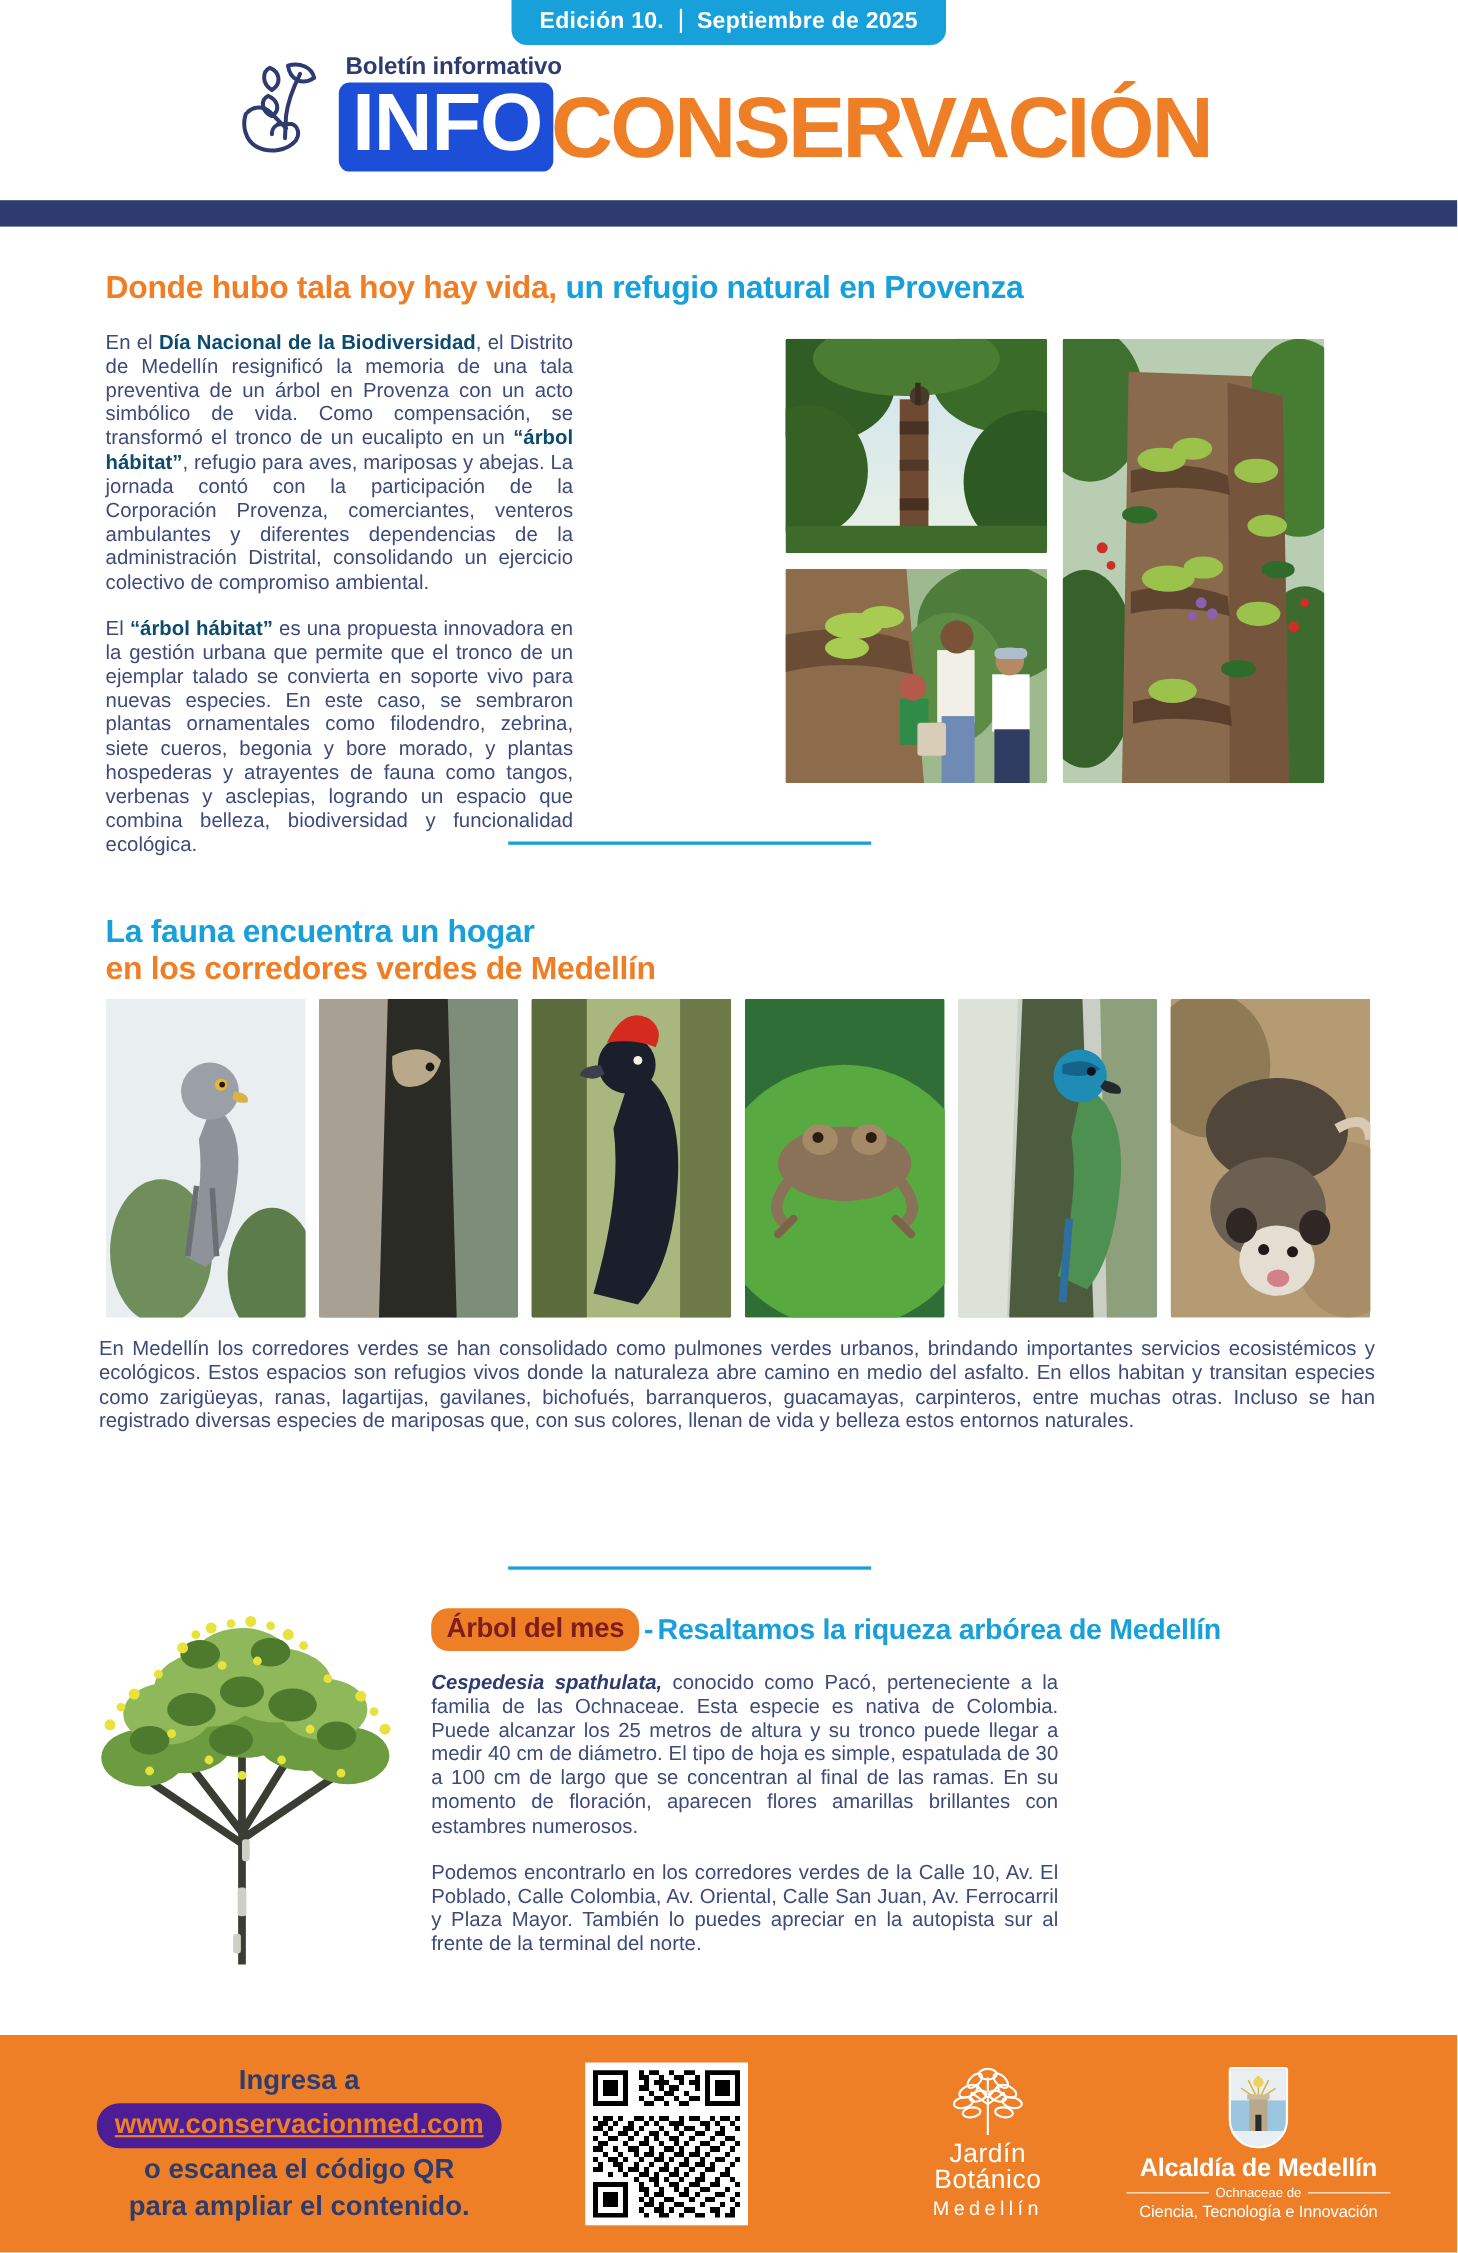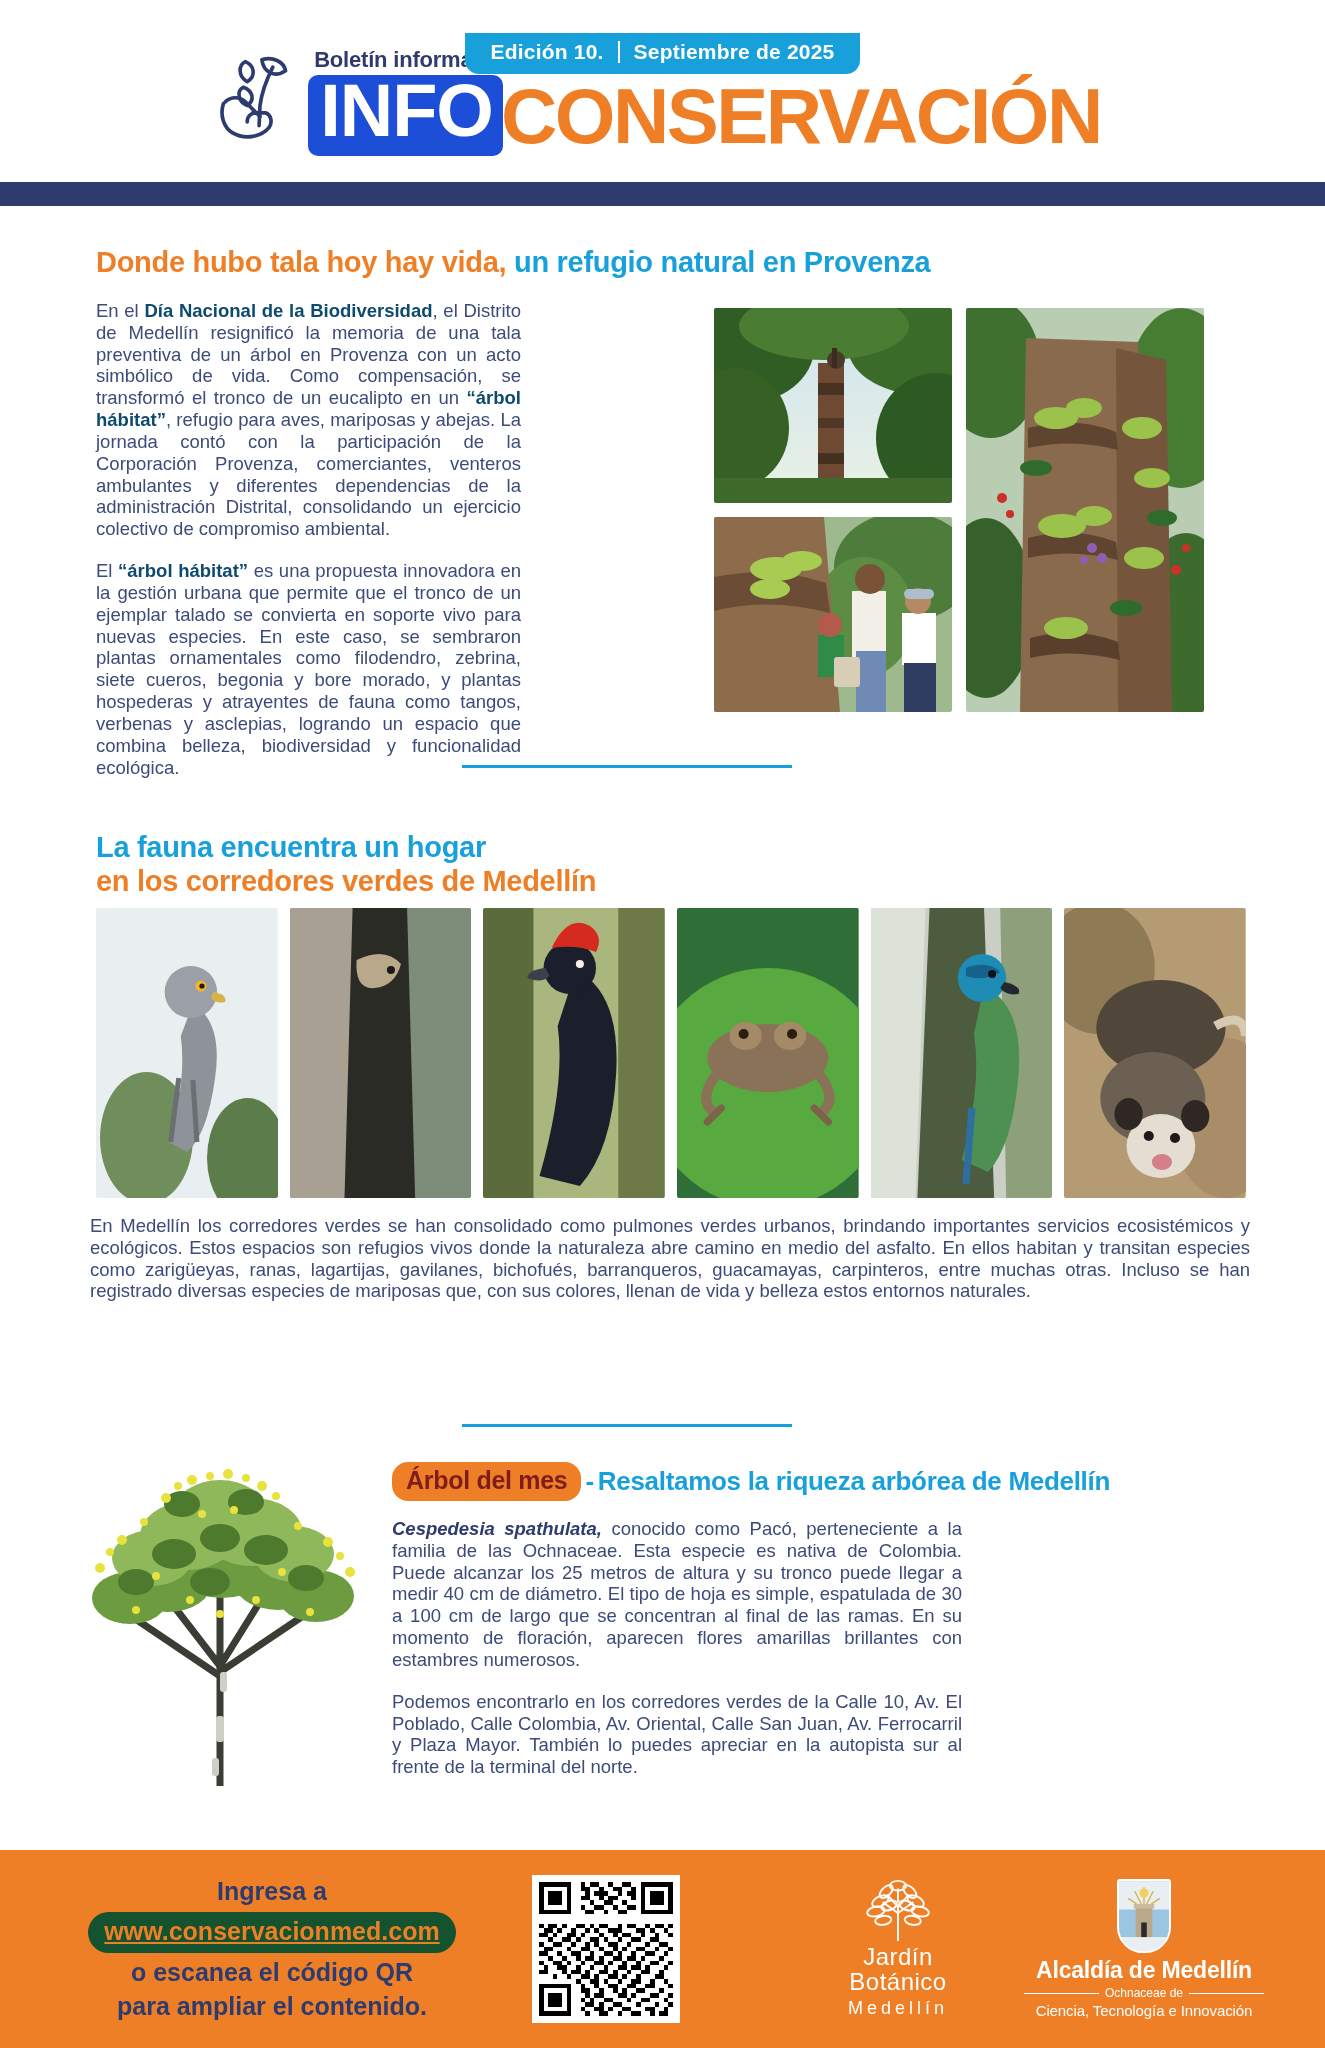--- a/index.html
+++ b/index.html
@@ -28,21 +28,20 @@
     font-size: 21px;
     letter-spacing: .2px;
     padding: 7px 26px 10px 26px;
     border-bottom-left-radius: 14px;
     border-bottom-right-radius: 14px;
     display: flex;
     align-items: center;
     gap: 14px;
     white-space: nowrap;
     z-index: 5;
-    margin-top: 33px;
   }
   .ribbon .sep {
     display: inline-block;
     width: 2px; height: 22px;
     background: #ffffff;
   }
 
   
   .masthead {
     position: absolute;
@@ -181,21 +180,21 @@
     width: 500px;
     text-align: center;
     color: #2e3b6e;
     font-weight: bold;
     font-size: 25px;
     line-height: 1.34;
     margin-left: 22px;
   }
   .url-pill {
     display: inline-block;
-    background: #14532d;
+    background: #4c1d95;
     color: #ef7f26;
     border-radius: 22px;
     padding: 3px 16px 5px 16px;
     font-size: 25px;
     font-weight: bold;
     margin: 3px 0;
   }
   .qr {
     width: 148px; height: 148px;
     background: #ffffff;

